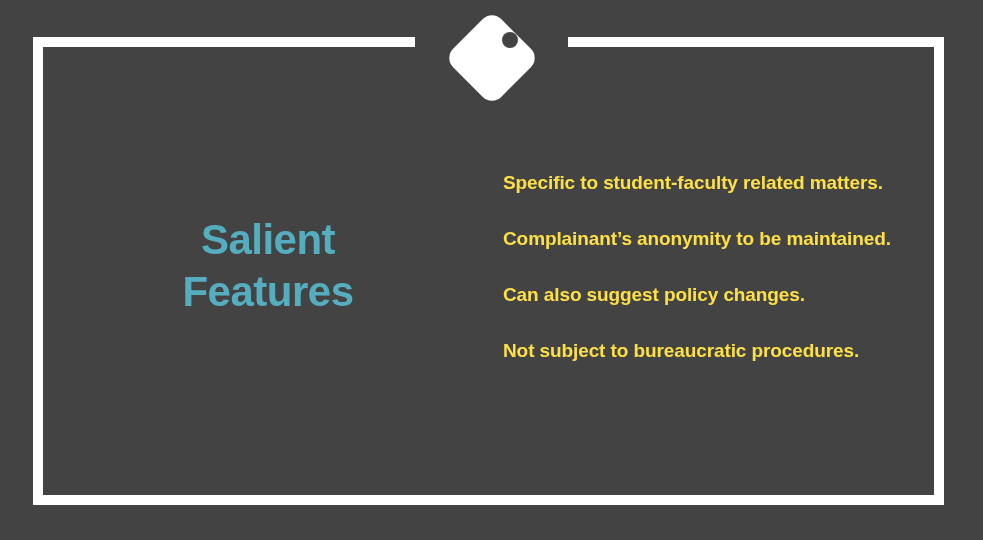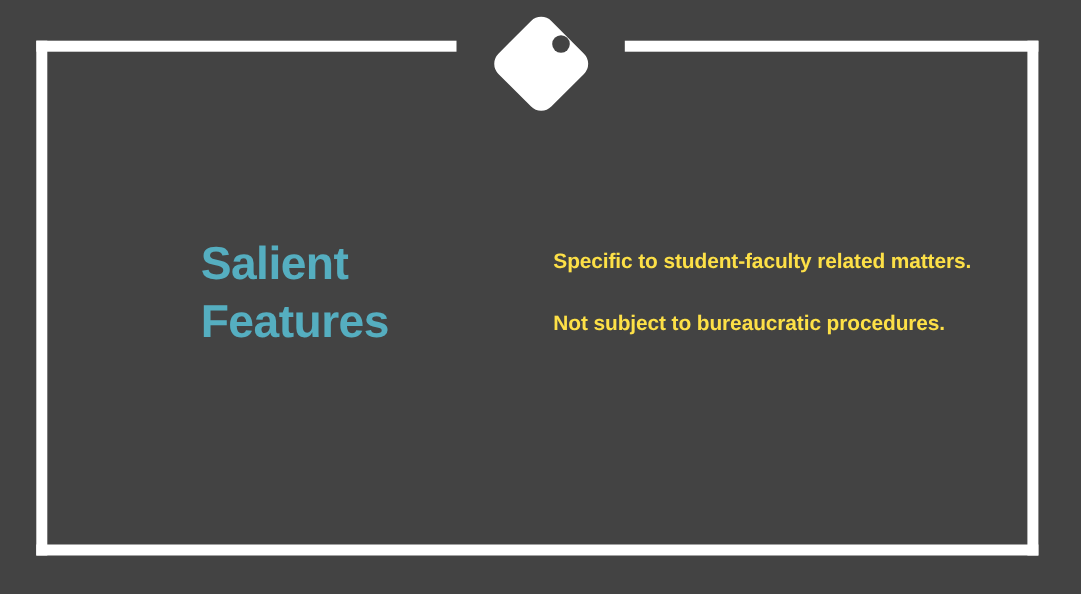--- a/index.html
+++ b/index.html
@@ -89,21 +89,21 @@
     align-items: center;
     justify-content: center;
     padding-bottom: 10px;
     box-sizing: border-box;
   }
   #slide-title {
     color: #55aec0;
     font-size: 42px;
     font-weight: bold;
     line-height: 52px;
-    text-align: left;
+    text-align: center;
     letter-spacing: -0.5px;
     white-space: pre-line;
     margin: 0;
   }
 
   #bullets-col {
     flex: 1;
     display: flex;
     flex-direction: column;
     justify-content: center;
@@ -146,18 +146,20 @@
 
   <div id="content">
 
     <div id="title-col">
       <h1 id="slide-title">Salient
 Features</h1>
     </div>
 
     <div id="bullets-col">
       <p class="bullet-line">Specific to student-faculty related matters.</p>
+      <p class="bullet-line">Complainant’s anonymity to be maintained.</p>
+      <p class="bullet-line">Can also suggest policy changes.</p>
       <p class="bullet-line">Not subject to bureaucratic procedures.</p>
     </div>
 
   </div>
 
 </div>
 
 </body></html>

